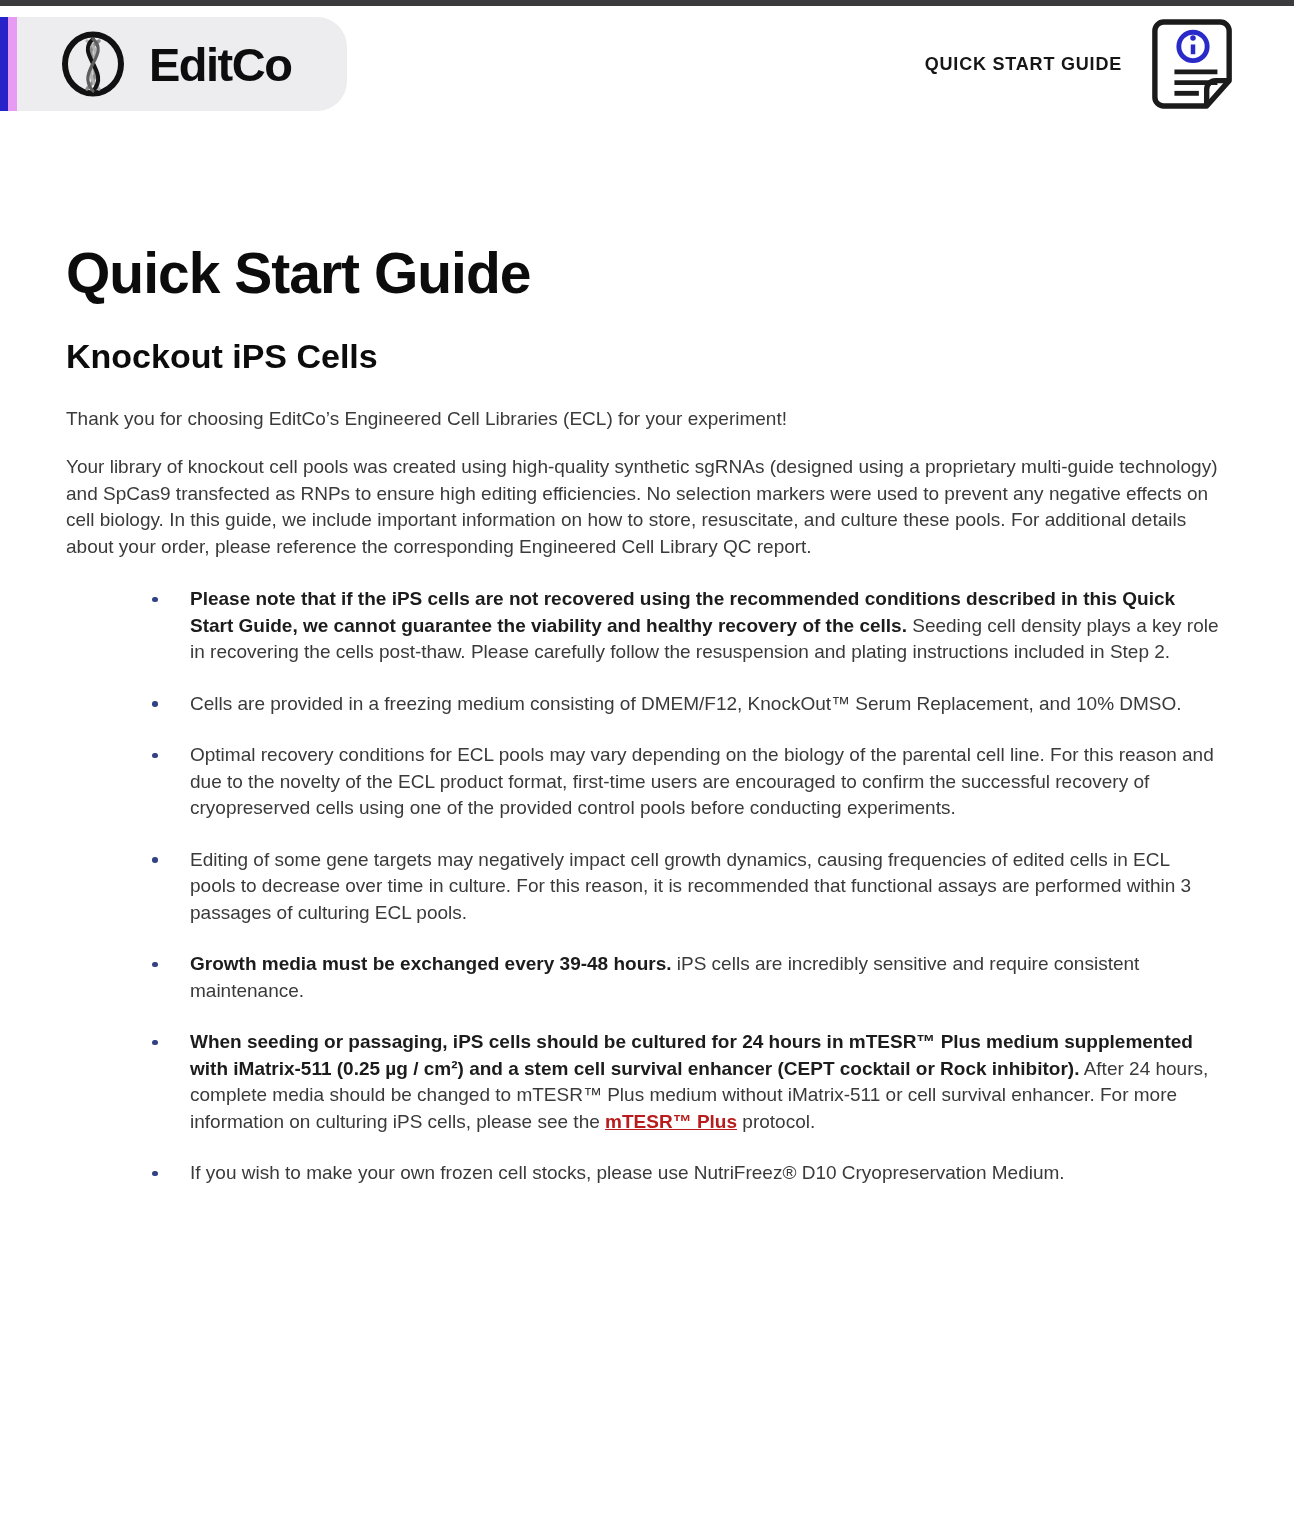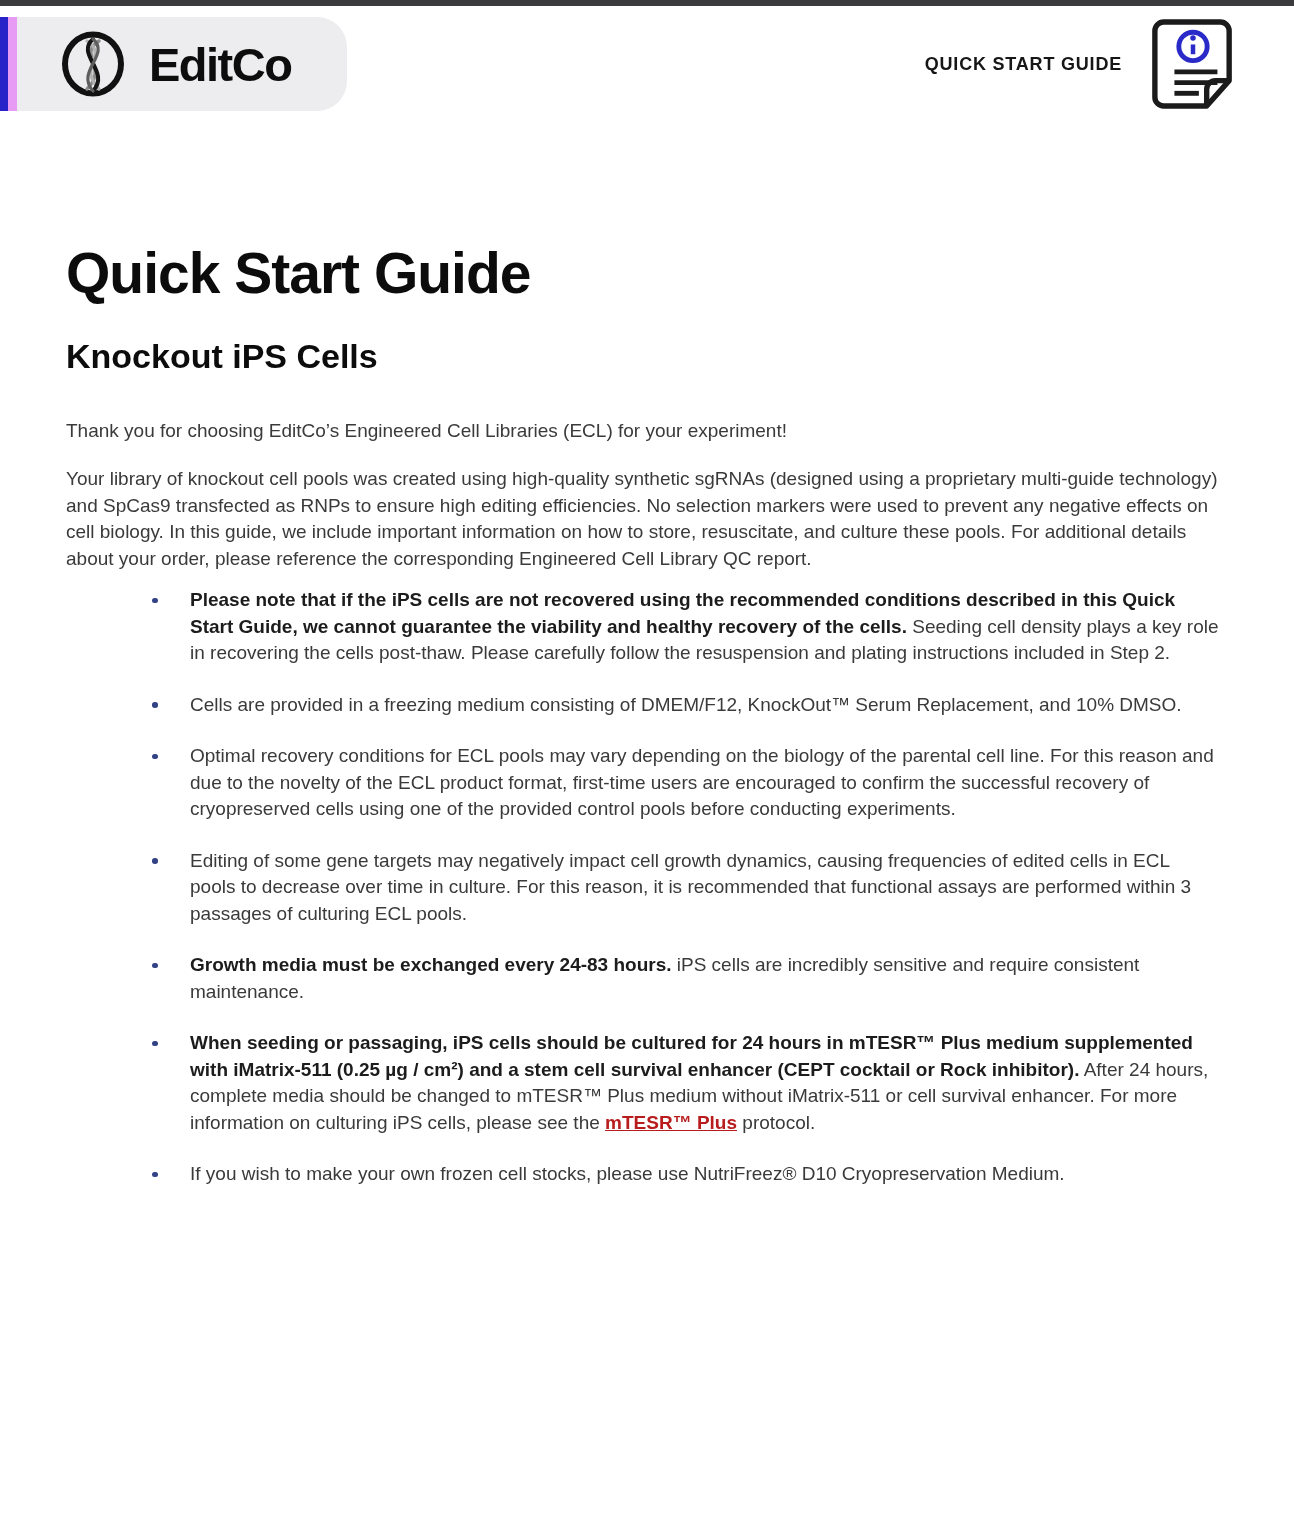--- a/index.html
+++ b/index.html
@@ -66,41 +66,41 @@
     margin: 46px 0 0 0;
   }
   .subtitle {
     font-size: 34px;
     line-height: 1.3;
     font-weight: 700;
     color: #0c0c0c;
     margin: 22px 0 0 0;
   }
   .greeting {
-    margin: 40px 0 0 0;
+    margin: 28px 0 0 0;
     font-size: 19px;
     line-height: 26px;
   }
   .body-par {
     margin: 22px 0 0 0;
     font-size: 19px;
     line-height: 26.5px;
     max-width: 1160px;
   }
   .section-heading {
     font-size: 36px;
     line-height: 1.3;
     font-weight: 700;
     color: #0c0c0c;
     letter-spacing: -0.5px;
     margin: 30px 0 0 0;
   }
   ul.bullets {
     list-style: none;
-    margin: 15px 0 0 0;
+    margin: 26px 0 0 0;
     padding: 0 0 0 86px;
   }
   ul.bullets li {
     position: relative;
     padding-left: 38px;
     margin-bottom: 25px;
     font-size: 19px;
     line-height: 26.5px;
     max-width: 1030px;
   }
@@ -170,17 +170,17 @@
   <p class="greeting">Thank you for choosing EditCo’s Engineered Cell Libraries (ECL) for your experiment!</p>
 
   <p class="body-par">Your library of knockout cell pools was created using high-quality synthetic sgRNAs (designed using a proprietary multi-guide technology) and SpCas9 transfected as RNPs to ensure high editing efficiencies. No selection markers were used to prevent any negative effects on cell biology. In this guide, we include important information on how to store, resuscitate, and culture these pools. For additional details about your order, please reference the corresponding Engineered Cell Library QC report.</p>
 
 
   <ul class="bullets">
       <li><span class="seg-bold">Please note that if the iPS cells are not recovered using the recommended conditions described in this Quick Start Guide, we cannot guarantee the viability and healthy recovery of the cells.</span><span class="seg-normal"> Seeding cell density plays a key role in recovering the cells post-thaw. Please carefully follow the resuspension and plating instructions included in Step 2.</span></li>
       <li><span class="seg-normal">Cells are provided in a freezing medium consisting of DMEM/F12, KnockOut™ Serum Replacement, and 10% DMSO.</span></li>
       <li><span class="seg-normal">Optimal recovery conditions for ECL pools may vary depending on the biology of the parental cell line. For this reason and due to the novelty of the ECL product format, first-time users are encouraged to confirm the successful recovery of cryopreserved cells using one of the provided control pools before conducting experiments.</span></li>
       <li><span class="seg-normal">Editing of some gene targets may negatively impact cell growth dynamics, causing frequencies of edited cells in ECL pools to decrease over time in culture. For this reason, it is recommended that functional assays are performed within 3 passages of culturing ECL pools.</span></li>
-      <li><span class="seg-bold">Growth media must be exchanged every 24-83 hours.</span><span class="seg-normal"> iPS cells are incredibly sensitive and require consistent maintenance.</span></li>
+      <li><span class="seg-bold">Growth media must be exchanged every 39-48 hours.</span><span class="seg-normal"> iPS cells are incredibly sensitive and require consistent maintenance.</span></li>
       <li><span class="seg-bold">When seeding or passaging, iPS cells should be cultured for 24 hours in mTESR™ Plus medium supplemented with iMatrix-511 (0.25 µg / cm²) and a stem cell survival enhancer (CEPT cocktail or Rock inhibitor).</span><span class="seg-normal"> After 24 hours, complete media should be changed to mTESR™ Plus medium without iMatrix-511 or cell survival enhancer. For more information on culturing iPS cells, please see the </span><span class="seg-link">mTESR™ Plus</span><span class="seg-normal"> protocol.</span></li>
       <li><span class="seg-normal">If you wish to make your own frozen cell stocks, please use NutriFreez® D10 Cryopreservation Medium.</span></li>
     </ul>
 </div>
 
 </body></html>

